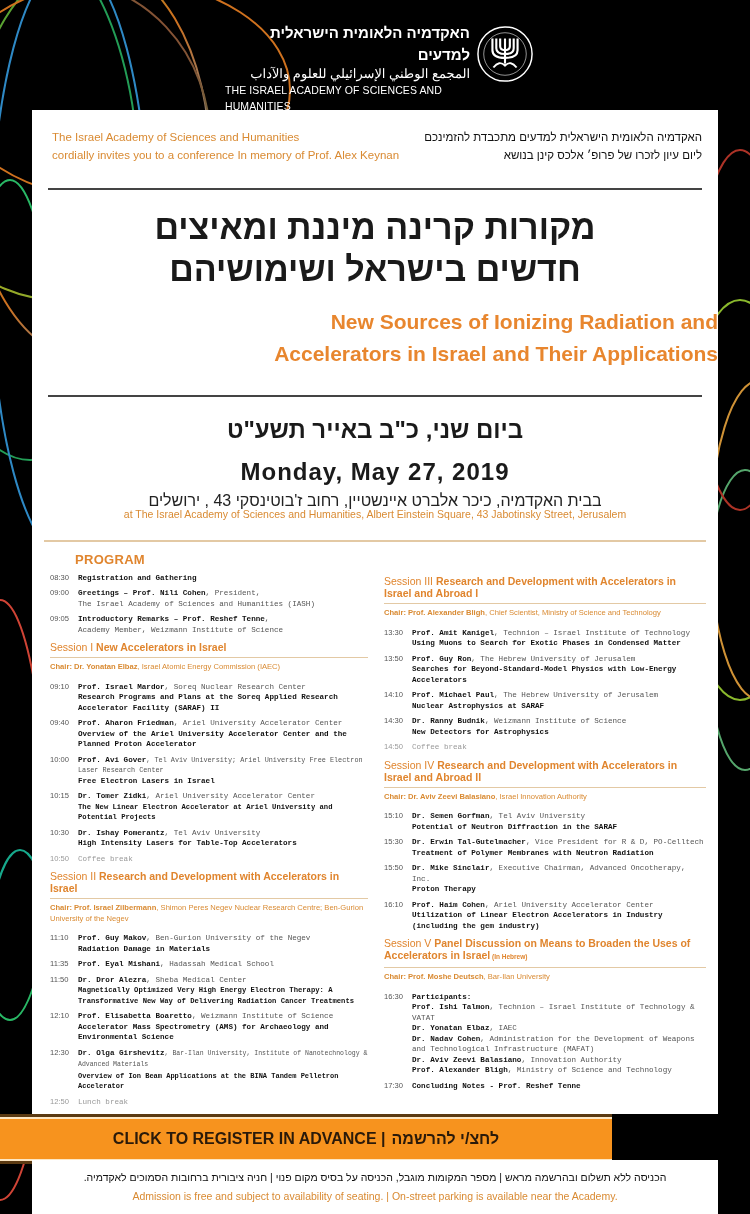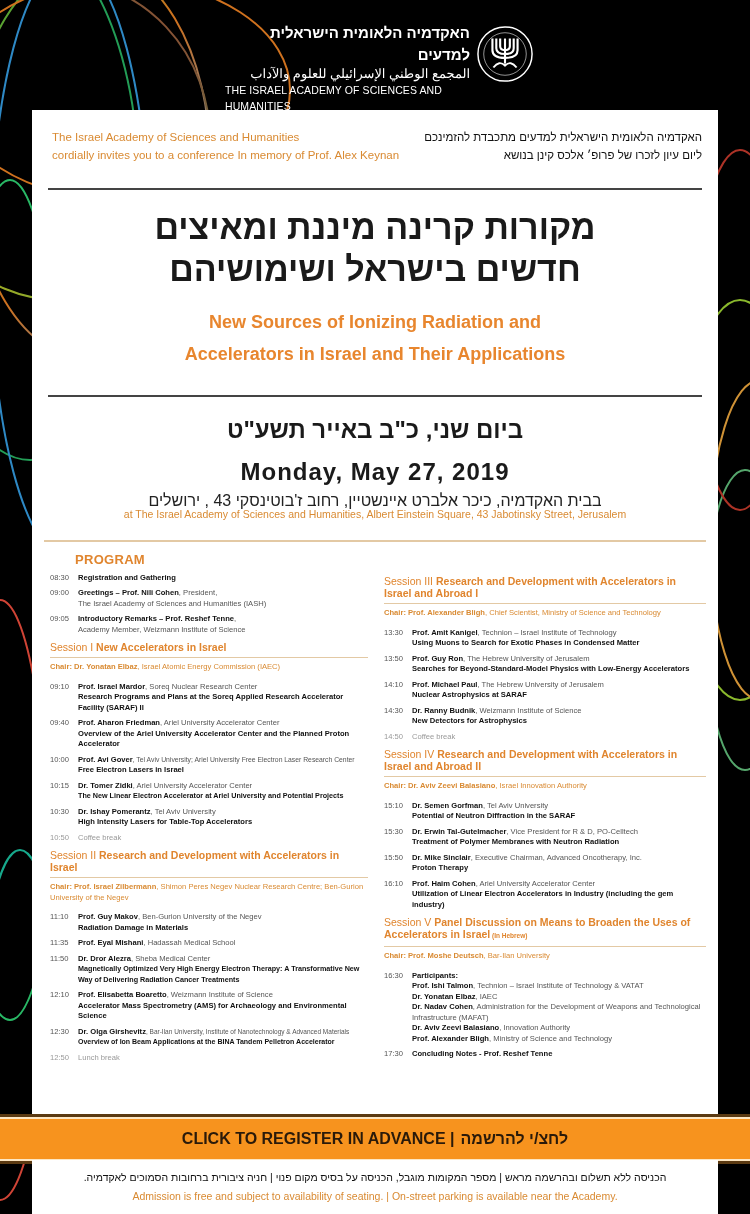--- a/index.html
+++ b/index.html
@@ -24,54 +24,54 @@
     background: #fff;
   }
   .invite { position: absolute; top: 18px; left: 20px; right: 16px; height: 40px; }
   .invite-en { position: absolute; left: 0; top: 0; color: #d98a32; font-size: 11.5px; line-height: 18px; }
   .invite-he { position: absolute; right: 0; top: 0; color: #111; font-size: 11.5px; line-height: 18px; direction: rtl; text-align: right; }
   .rule-dark { position: absolute; left: 16px; right: 16px; height: 1.5px; background: #444; }
   .rule-tan { position: absolute; height: 1.5px; background: #e3c9a4; }
 
   .title-he { position: absolute; left: 0; right: 0; top: 96px; text-align: center; direction: rtl;
     font-size: 34px; font-weight: bold; color: #1a1a1a; line-height: 42px; }
-  .title-en { position: absolute; left: 0; right: 0; top: 196px; text-align: center;
-    font-size: 18px; font-weight: bold; color: #e8862e; line-height: 32px; }
+  .title-en { position: absolute; left: 0; right: 0; top: 196px; text-align: right;
+    font-size: 21px; font-weight: bold; color: #e8862e; line-height: 32px; }
   .date-he { position: absolute; left: 0; right: 0; top: 306px; text-align: center; direction: rtl;
     font-size: 24px; font-weight: bold; color: #1a1a1a; }
   .date-en { position: absolute; left: 0; right: 0; top: 348px; text-align: center;
     font-size: 24px; font-weight: bold; color: #1a1a1a; letter-spacing: 1px; }
   .venue-he { position: absolute; left: 0; right: 0; top: 382px; text-align: center; direction: rtl;
     font-size: 16px; color: #222; }
   .venue-en { position: absolute; left: 0; right: 0; top: 398px; text-align: center;
     font-size: 10.5px; color: #d98a32; }
 
   
   .col { position: absolute; top: 445px; font-size: 7.6px; color: #333; line-height: 10.5px; }
   .col-left { left: 18px; width: 318px; }
   .col-right { left: 352px; width: 322px; top: 465px; }
   .prog-title { color: #e0852e; font-weight: bold; font-size: 13px; margin-bottom: 7px; letter-spacing: .3px; padding-left: 25px; }
   .item { display: flex; margin-bottom: 5px; }
   .item .time { width: 18px; flex: 0 0 18px; margin-right: 10px; color: #555; }
-  .item .body { flex: 1; }
+  .item .body { flex: 1; font-family: Liberation Mono, monospace; }
   .item .who { font-weight: bold; color: #111; }
   .item .aff { color: #555; }
   .item .talk { font-weight: bold; color: #111; }
   .item.break .time, .item.break .body { color: #999; }
   .sess { color: #e0852e; font-size: 10.5px; line-height: 12px; margin-top: 6px; padding-bottom: 4px; border-bottom: 1.5px solid #e3c9a4; margin-bottom: 4px; }
   .sess .num { font-weight: normal; }
   .sess .name { font-weight: bold; }
   .sess .note { font-weight: bold; font-size: 6.5px; }
   .chair { color: #d98a32; margin-bottom: 9px; }
   .chair b { font-weight: bold; }
   .plist div { }
 
   
   .reg-bar {
-    position: absolute; left: 0; top: 1117px; width: 750px; height: 40px;
+    position: absolute; left: 0; top: 1117px; width: 612px; height: 40px;
     background: #f7931e; border-top: 2px solid #fde7c4; border-bottom: 2px solid #fde7c4;
     box-shadow: 0 -3px 0 #5b3a12, 0 3px 0 #5b3a12;
     display: flex; align-items: center; justify-content: center; cursor: pointer;
   }
   .reg-bar span { font-weight: bold; font-size: 16px; color: #2a1a0a; }
   .reg-he { direction: rtl; margin-left: 6px; }
   .footer { position: absolute; left: 32px; top: 1160px; width: 686px; height: 54px; background: #fff; }
   .foot-he { position: absolute; left: 0; right: 0; top: 11px; text-align: center; direction: rtl; font-size: 10.5px; color: #111; }
   .foot-en { position: absolute; left: 0; right: 0; top: 30px; text-align: center; font-size: 10.5px; color: #d98a32; }
 </style>

